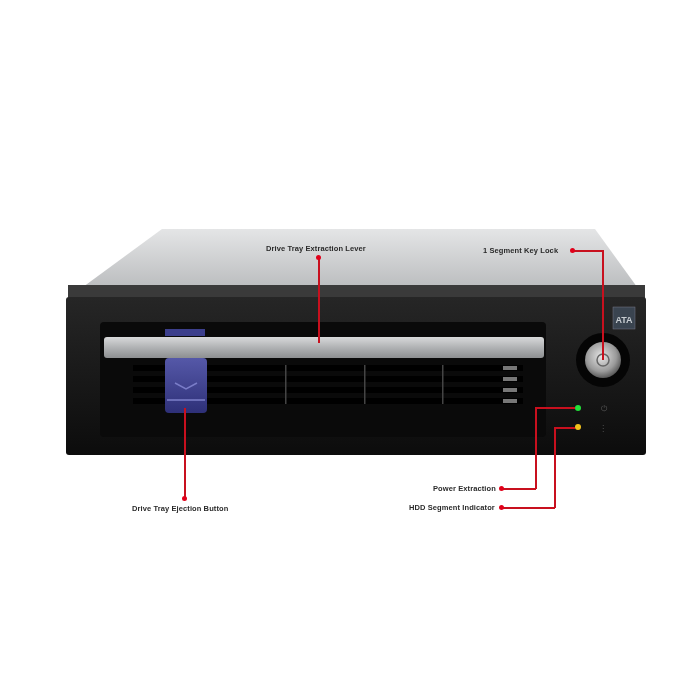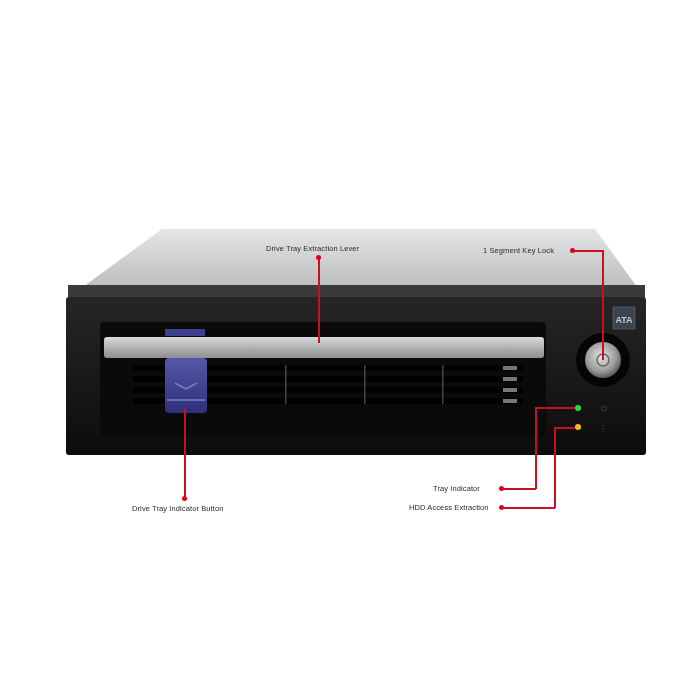--- a/index.html
+++ b/index.html
@@ -1,18 +1,18 @@
 <!DOCTYPE html>
 <html><head>
 <meta charset="utf-8">
 <style>
   html,body{margin:0;padding:0;background:#ffffff;}
   body{width:700px;height:700px;position:relative;overflow:hidden;font-family:"Liberation Sans",sans-serif;}
   .stage{position:absolute;left:0;top:0;width:700px;height:700px;}
-  .label{position:absolute;font-size:7.5px;font-weight:normal;color:#2a2a2a;white-space:nowrap;letter-spacing:0.1px;}
+  .label{position:absolute;font-size:7.5px;font-weight:bold;color:#2a2a2a;white-space:nowrap;letter-spacing:0.1px;}
   .dot{position:absolute;width:5px;height:5px;border-radius:50%;background:#e0001a;}
   .line{position:absolute;background:#c8101e;}
 </style>
 </head>
 <body>
 
 <div class="stage">
   <svg width="700" height="700" viewBox="0 0 700 700" style="position:absolute;left:0;top:0;">
     <defs>
       <linearGradient id="topg" x1="0" y1="0" x2="0" y2="1">
@@ -97,16 +97,16 @@
   <div class="line" style="left:554px;top:427px;width:21px;height:1.5px;"></div>
   <div class="line" style="left:554px;top:427px;width:1.5px;height:81px;"></div>
   <div class="line" style="left:502px;top:507px;width:53px;height:1.5px;"></div>
   <div class="dot" style="left:499px;top:505px;"></div>
 
   <div class="line" style="left:184px;top:408px;width:1.5px;height:90px;"></div>
   <div class="dot" style="left:182px;top:496px;"></div>
 
   <div class="label" style="left:266px;top:244px;">Drive Tray Extraction Lever</div>
   <div class="label" style="left:483px;top:246px;">1 Segment Key Lock</div>
-  <div class="label" style="left:433px;top:484px;">Tray Indicator</div>
-  <div class="label" style="left:409px;top:503px;">HDD Access Extraction</div>
-  <div class="label" style="left:132px;top:504px;">Drive Tray Indicator Button</div>
+  <div class="label" style="left:433px;top:484px;">Power Extraction</div>
+  <div class="label" style="left:409px;top:503px;">HDD Segment Indicator</div>
+  <div class="label" style="left:132px;top:504px;">Drive Tray Ejection Button</div>
 </div>
 
 </body></html>

